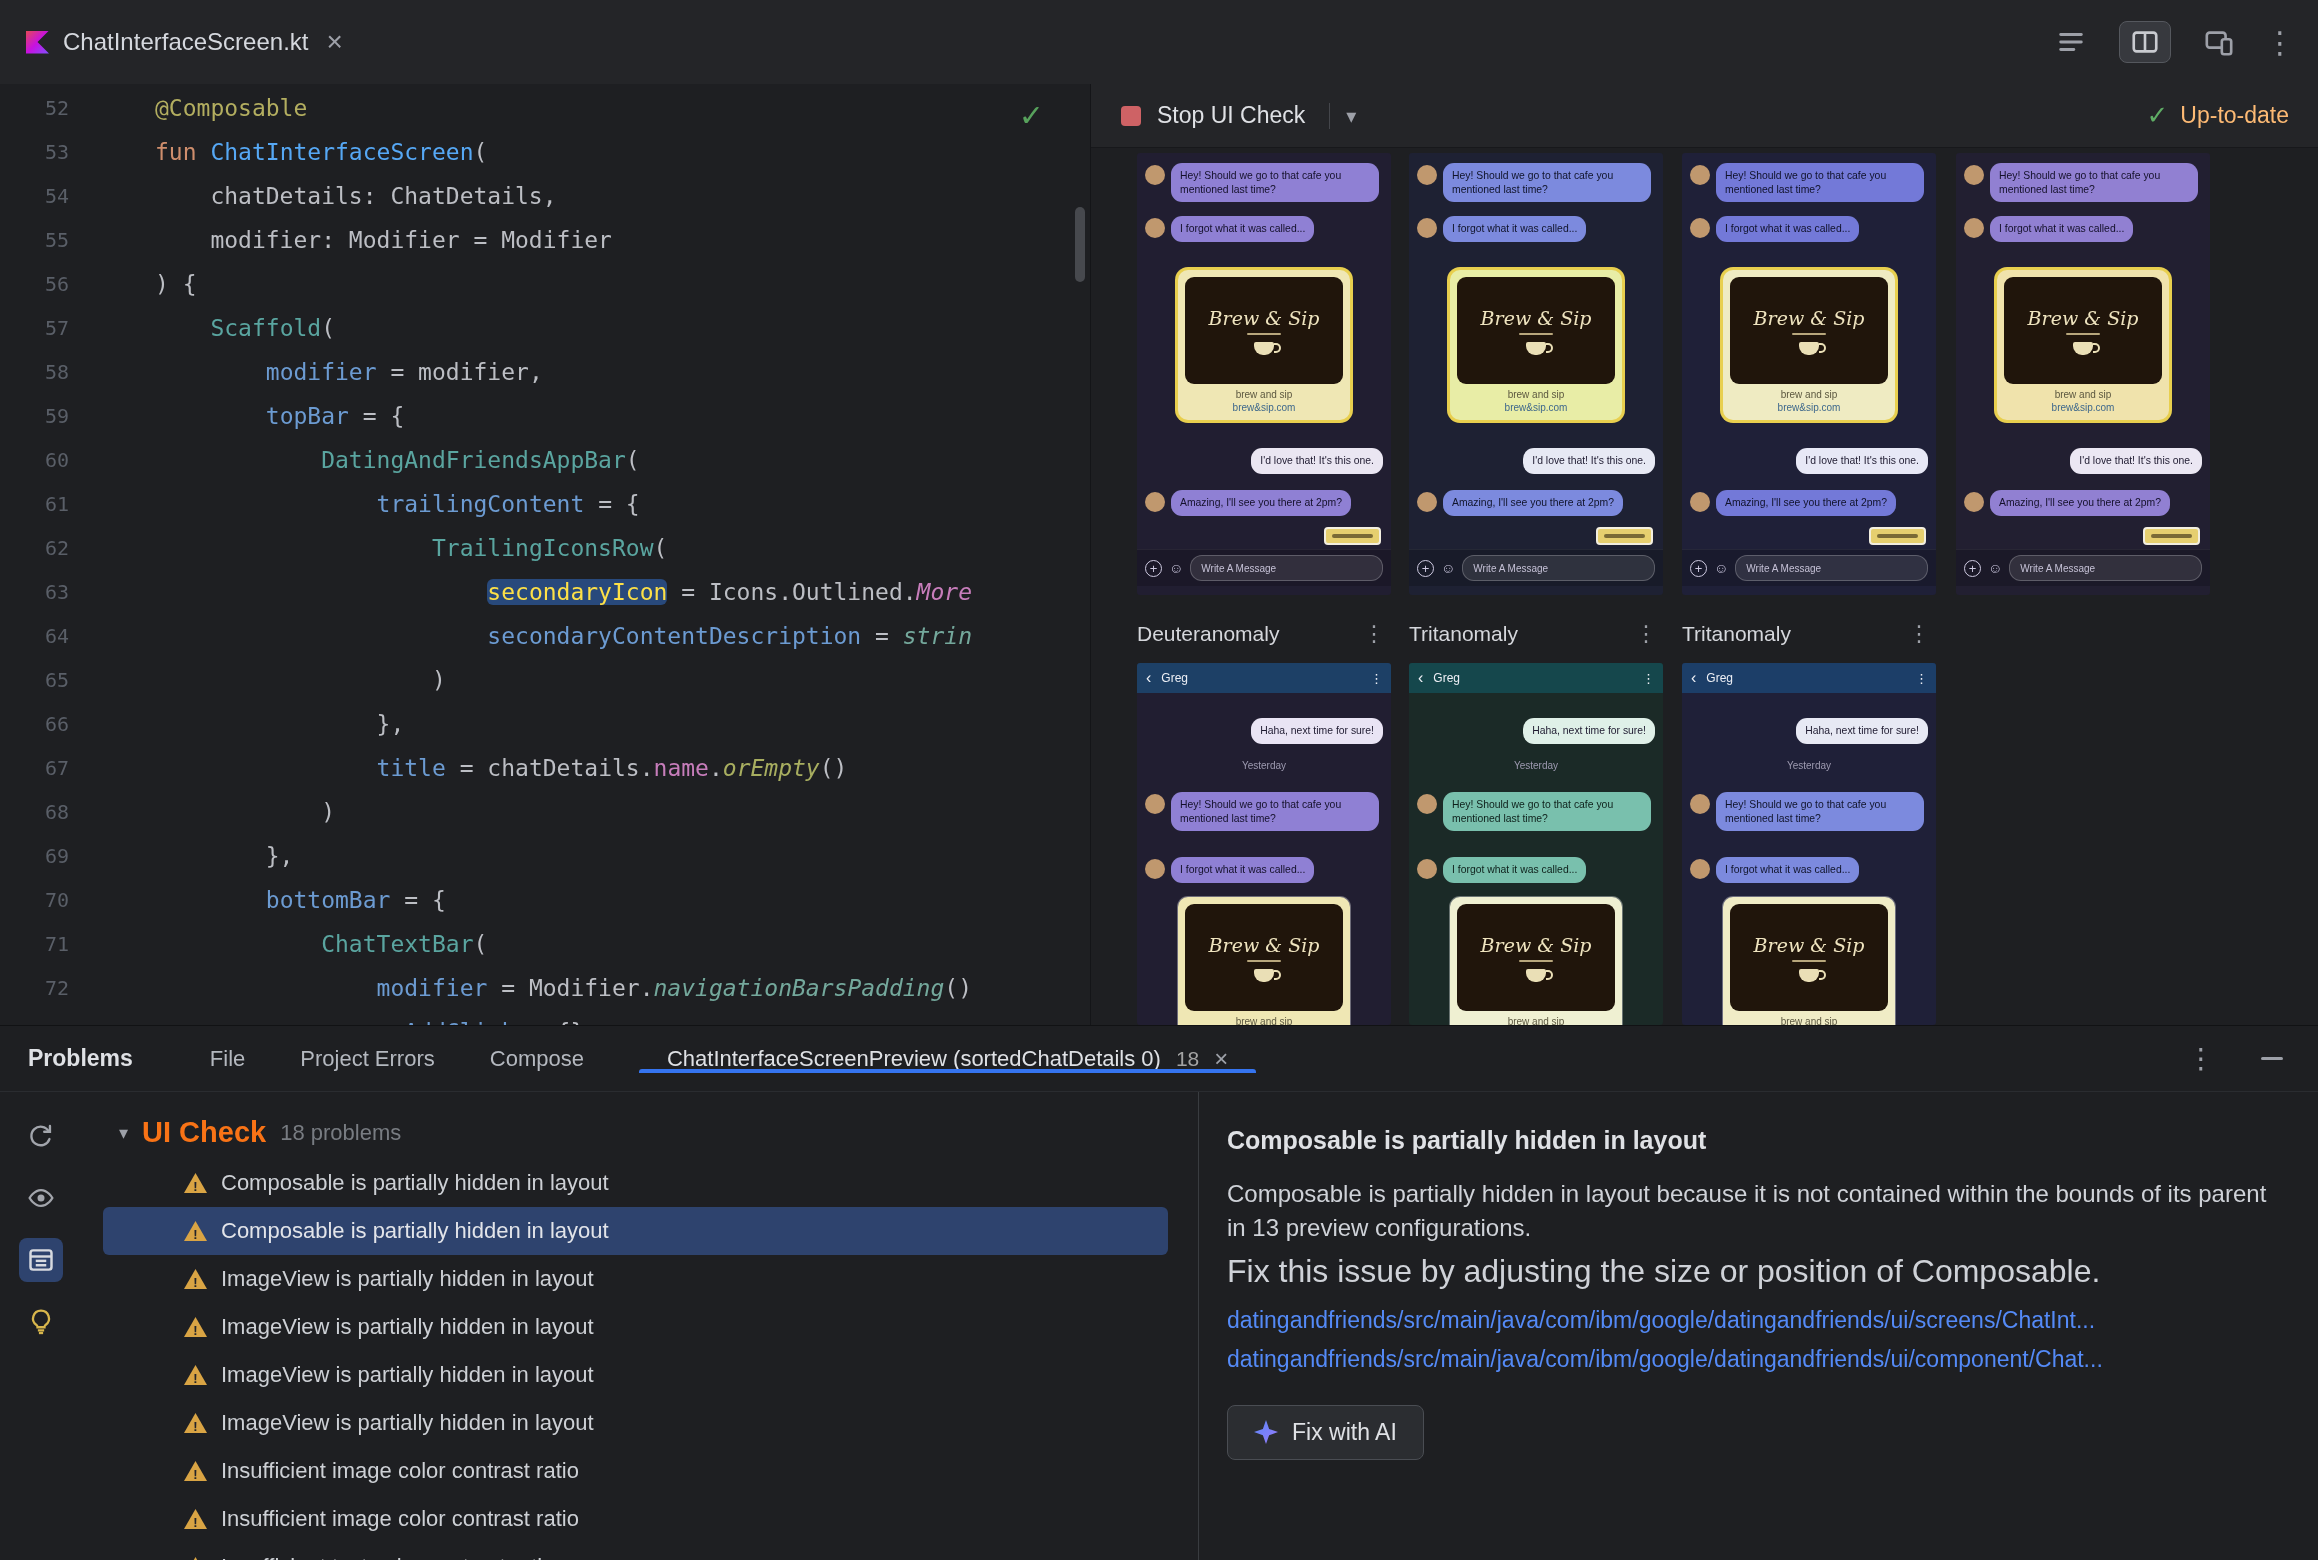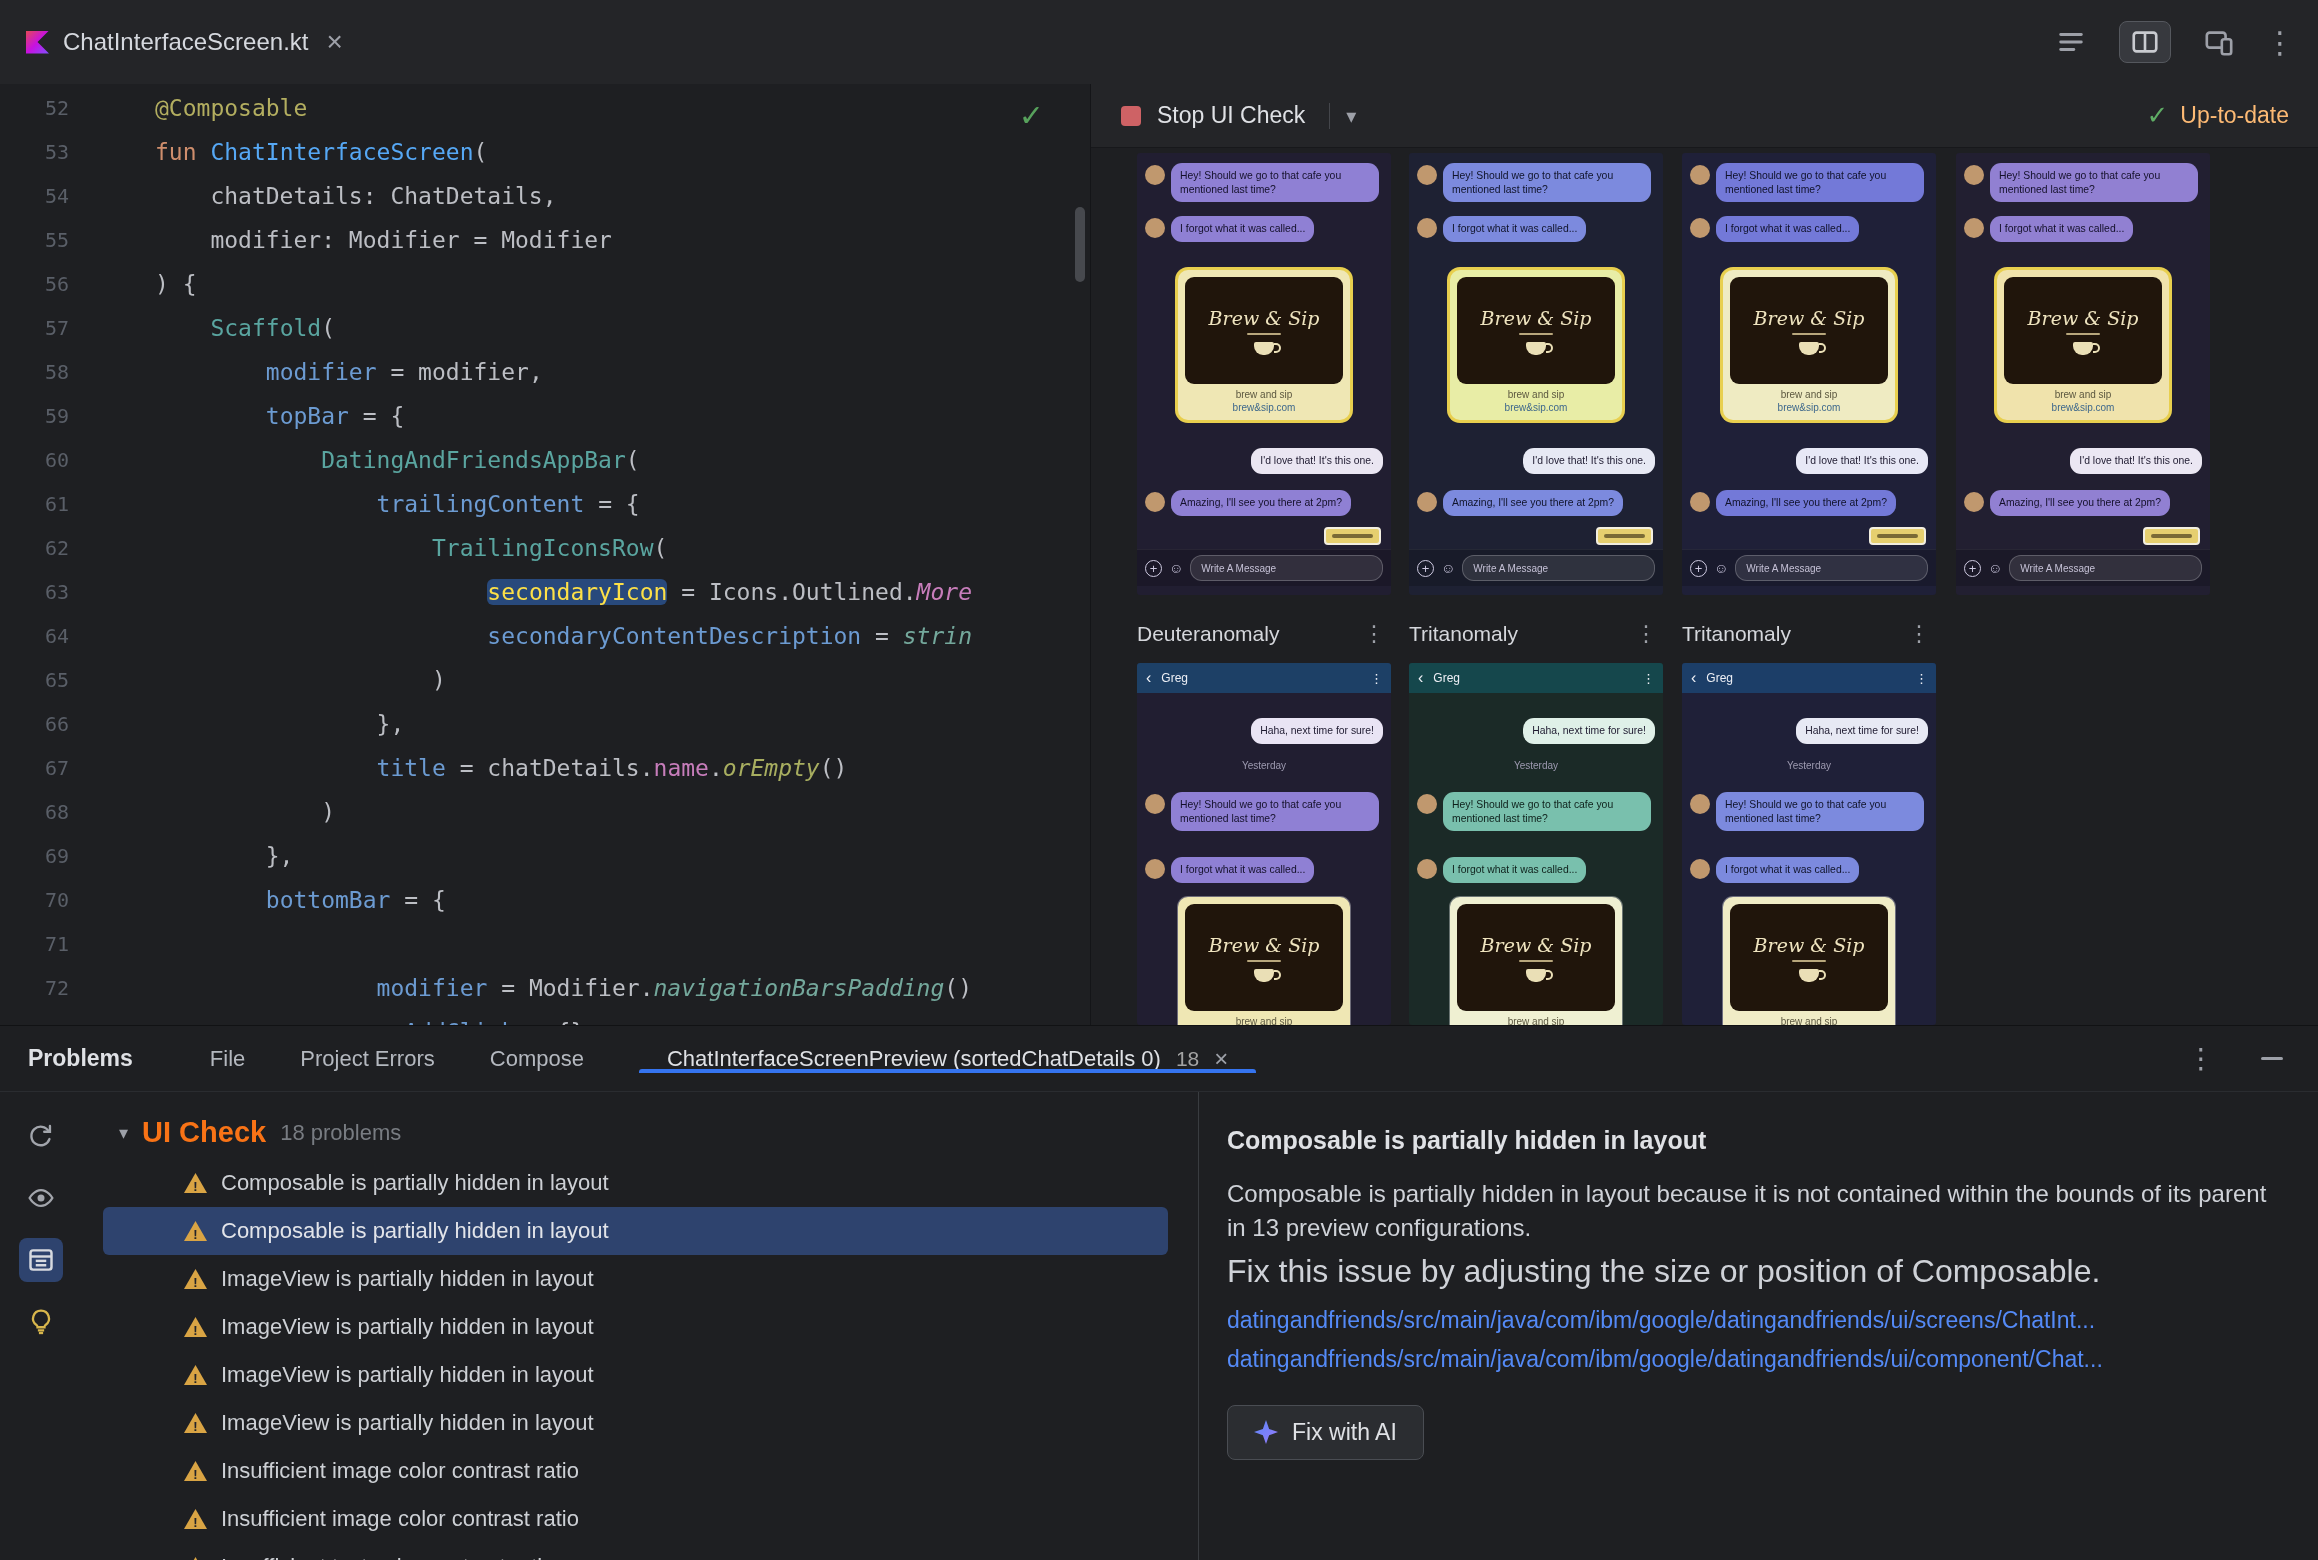--- a/index.html
+++ b/index.html
@@ -246,20 +246,21 @@
         <div class="code-row">
           <div class="gutter">69</div>
           <pre class="code-text"><span class="tk-pl">        },</span></pre>
         </div>
         <div class="code-row">
           <div class="gutter">70</div>
           <pre class="code-text"><span class="tk-pl">        </span><span class="tk-arg">bottomBar</span><span class="tk-pl"> = {</span></pre>
         </div>
         <div class="code-row">
           <div class="gutter">71</div>
+          <pre class="code-text"><span class="tk-pl">            </span><span class="tk-comp">ChatTextBar</span><span class="tk-pl">(</span></pre>
         </div>
         <div class="code-row">
           <div class="gutter">72</div>
           <pre class="code-text"><span class="tk-pl">                </span><span class="tk-arg">modifier</span><span class="tk-pl"> = Modifier.</span><span class="tk-extit2">navigationBarsPadding</span><span class="tk-pl">()</span></pre>
         </div>
         <div class="code-row">
           <div class="gutter">73</div>
           <pre class="code-text"><span class="tk-pl">                </span><span class="tk-arg">onAddClick</span><span class="tk-pl"> = {}</span></pre>
         </div>
       </div>

